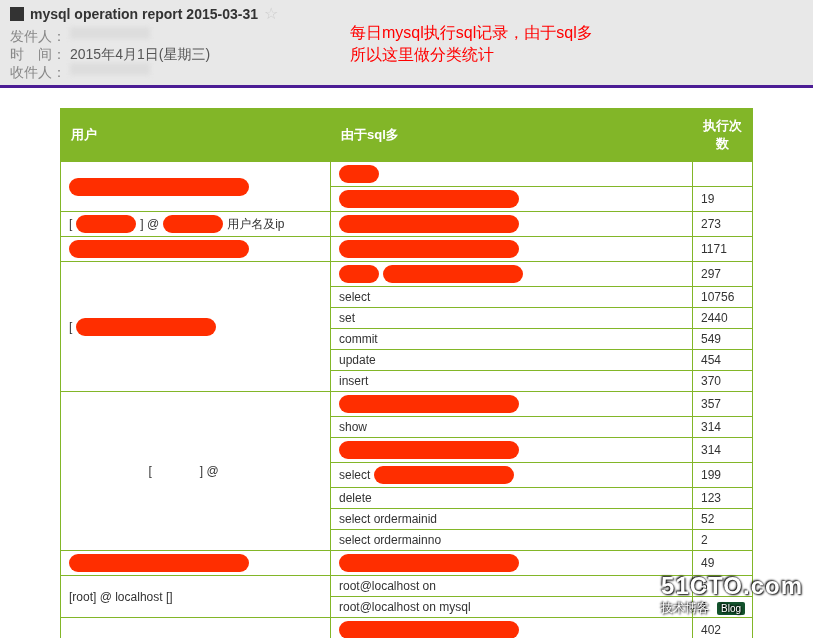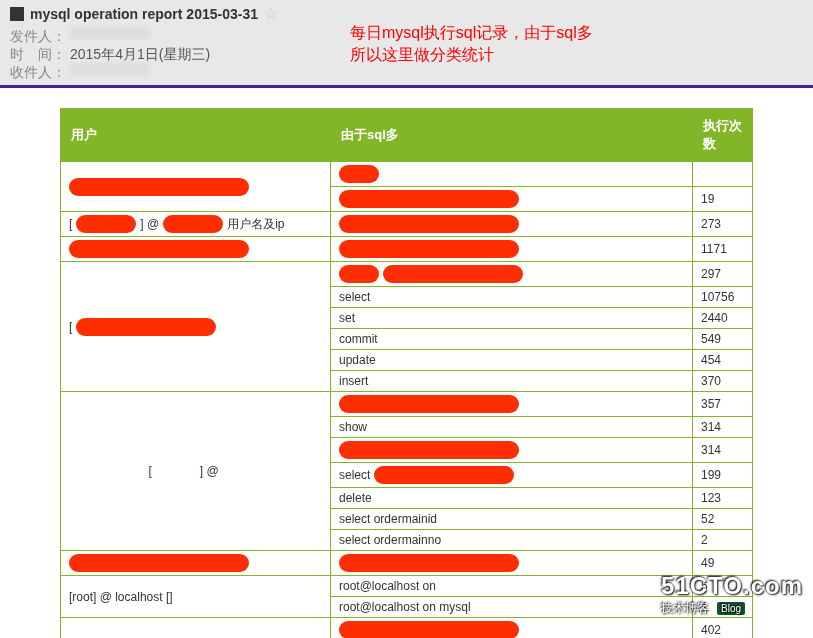--- a/index.html
+++ b/index.html
@@ -17,21 +17,21 @@
     
     .annotation { position: absolute; left: 350px; top: 22px; color: #ff0000; font-size: 16px; font-weight: normal; line-height: 22px; }
     .header-wrap { position: relative; }
     
     .content { padding: 20px 60px 10px 60px; }
     
     table { border-collapse: collapse; width: 100%; background: #fff; }
     th { background: #82b628; color: #fff; text-align: left; padding: 8px 10px; font-weight: bold; font-size: 13px; border: 1px solid #82b628; }
     th:first-child { width: 270px; }
     th:nth-child(2) { width: auto; }
-    th:last-child { width: 60px; }
+    th:last-child { width: 60px; text-align: center; }
     td { border: 1px solid #82b628; padding: 3px 8px; font-size: 12px; color: #333; vertical-align: middle; height: 20px; }
     td:last-child { text-align: left; margin-left: 28px; }
     
     .redact { display: inline-block; background: #ff2e00; border-radius: 10px; height: 18px; vertical-align: middle; }
     .redact-med { width: 140px; }
     .redact-lg { width: 180px; }
     .redact-sm { width: 60px; }
     .redact-xs { width: 40px; }
     
     .cell-content { display: flex; align-items: center; gap: 4px; }

